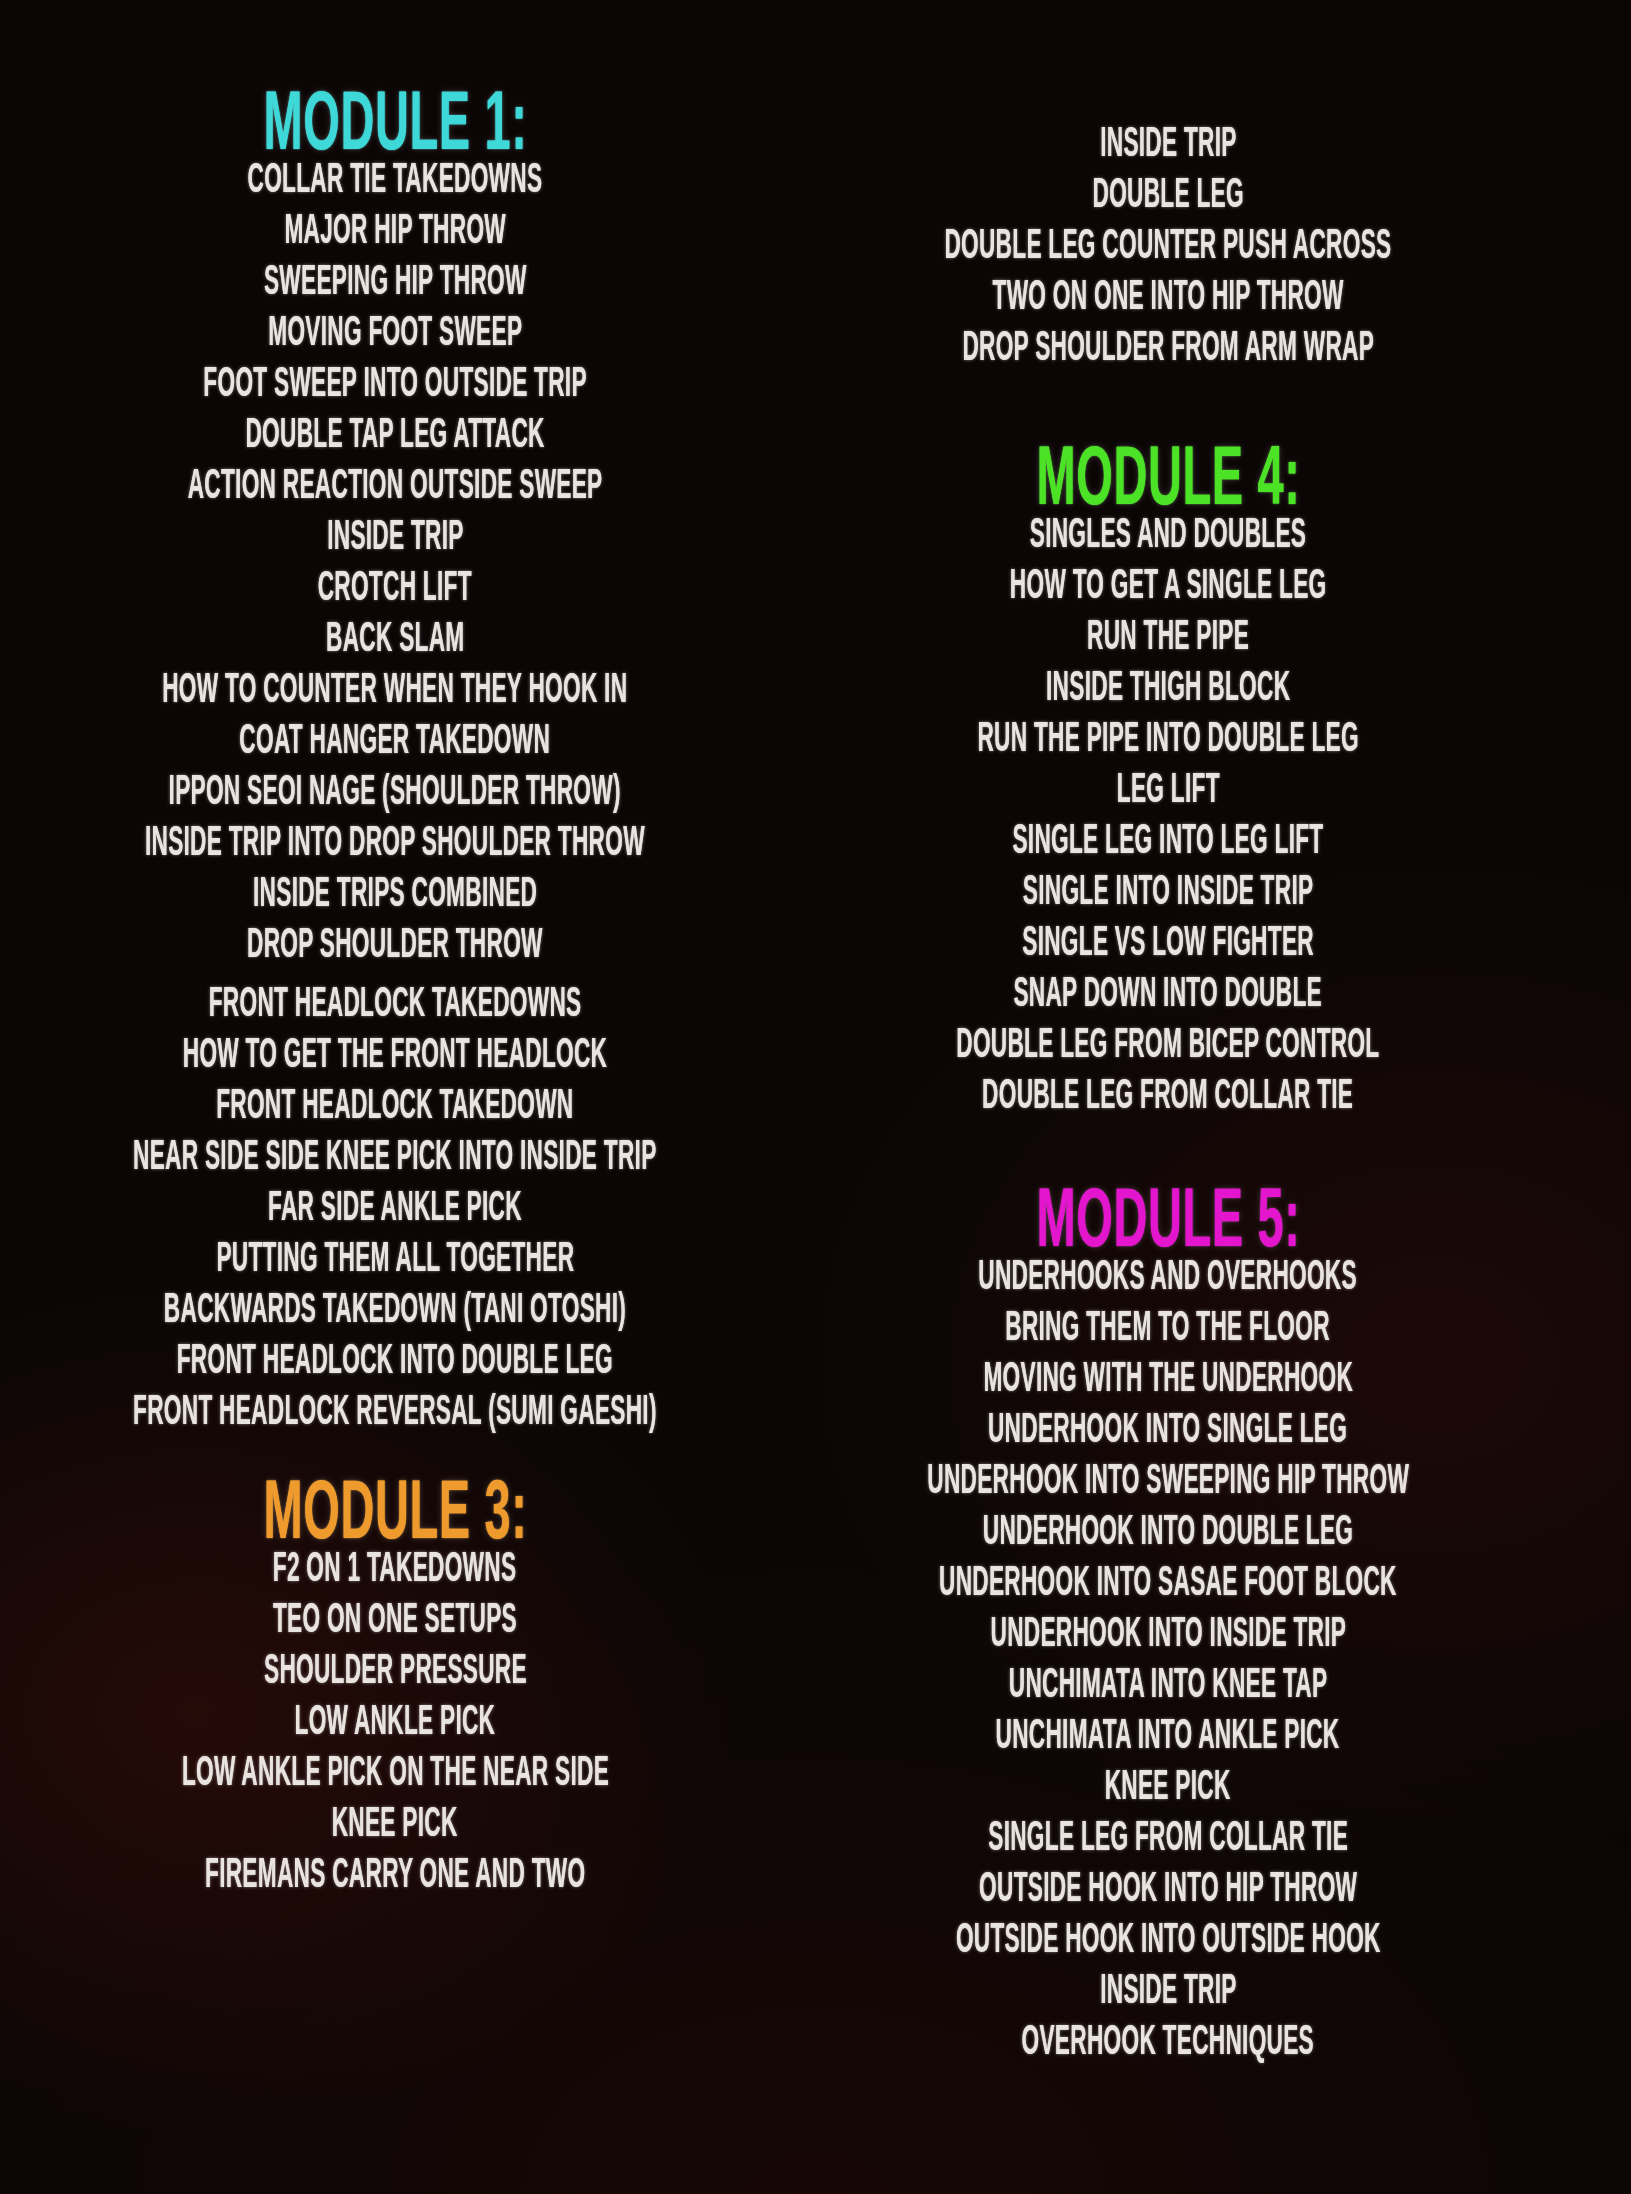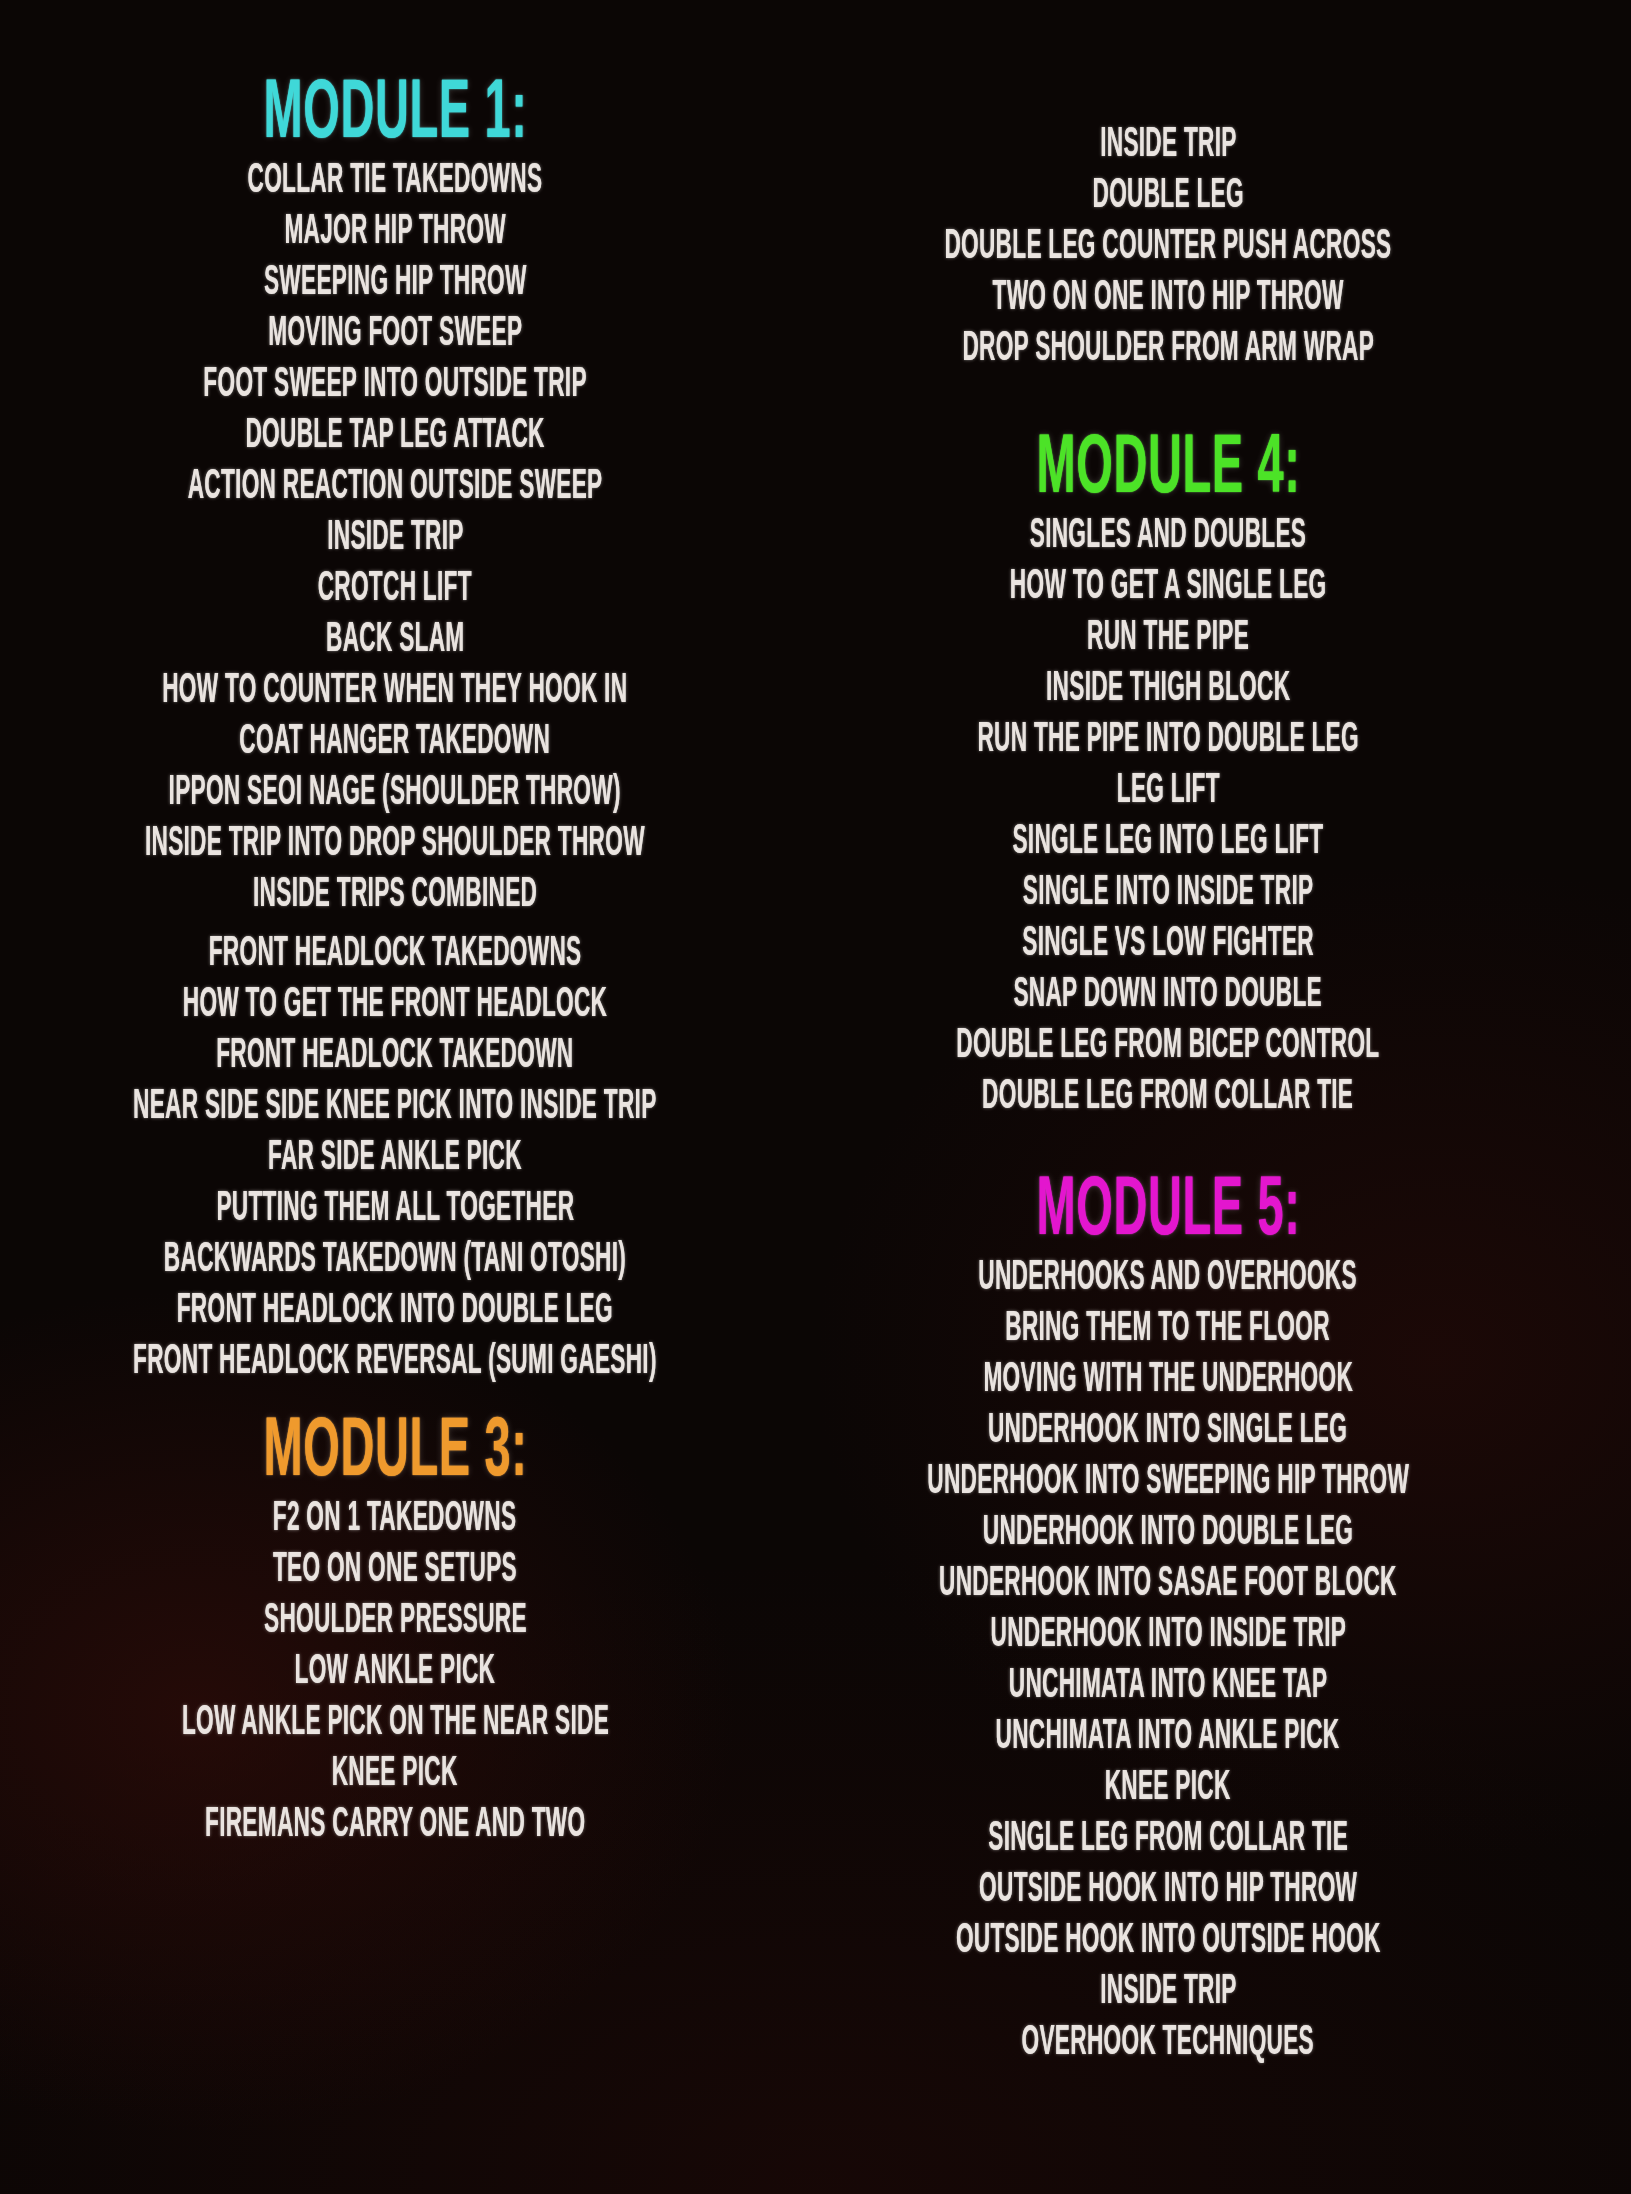--- a/index.html
+++ b/index.html
@@ -10,21 +10,21 @@
     background:
       radial-gradient(900px 700px at 12% 78%, rgba(58,14,10,0.55), rgba(0,0,0,0) 60%),
       radial-gradient(1000px 800px at 88% 62%, rgba(48,12,9,0.45), rgba(0,0,0,0) 62%),
       radial-gradient(1400px 900px at 50% 100%, rgba(40,10,8,0.40), rgba(0,0,0,0) 70%),
       #0b0605;
     font-family:"Liberation Sans","DejaVu Sans",sans-serif;
   }
   .column{position:absolute;top:0;}
   #col-left{left:55px;width:680px;}
   #col-right{left:828px;width:680px;}
-  .header{height:72px;display:flex;align-items:center;justify-content:center;}
+  .header{height:72px;display:flex;justify-content:center;}
   .header-text{
     font-size:84px;font-weight:bold;letter-spacing:1px;white-space:nowrap;
     transform:scaleX(0.56);transform-origin:center;
     text-shadow:0 0 10px rgba(255,255,255,0.18), 0 0 2px currentColor;
   }
   .items{margin-top:8px;}
   .item{height:51px;display:flex;align-items:center;justify-content:center;}
   .item-text{
     color:#eae4e0;font-size:42px;font-weight:bold;letter-spacing:0.5px;white-space:nowrap;
     transform:scaleX(0.54);transform-origin:center;
@@ -86,20 +86,23 @@
           </div>
           <div class="item">
             <span class="item-text">IPPON SEOI NAGE (SHOULDER THROW)</span>
           </div>
           <div class="item">
             <span class="item-text">INSIDE TRIP INTO DROP SHOULDER THROW</span>
           </div>
           <div class="item">
             <span class="item-text">INSIDE TRIPS COMBINED</span>
           </div>
+          <div class="item">
+            <span class="item-text">DROP SHOULDER THROW</span>
+          </div>
         </div>
       </div>
       <div class="section sec-l1">
         <div class="items">
           <div class="item">
             <span class="item-text">FRONT HEADLOCK TAKEDOWNS</span>
           </div>
           <div class="item">
             <span class="item-text">HOW TO GET THE FRONT HEADLOCK</span>
           </div>

